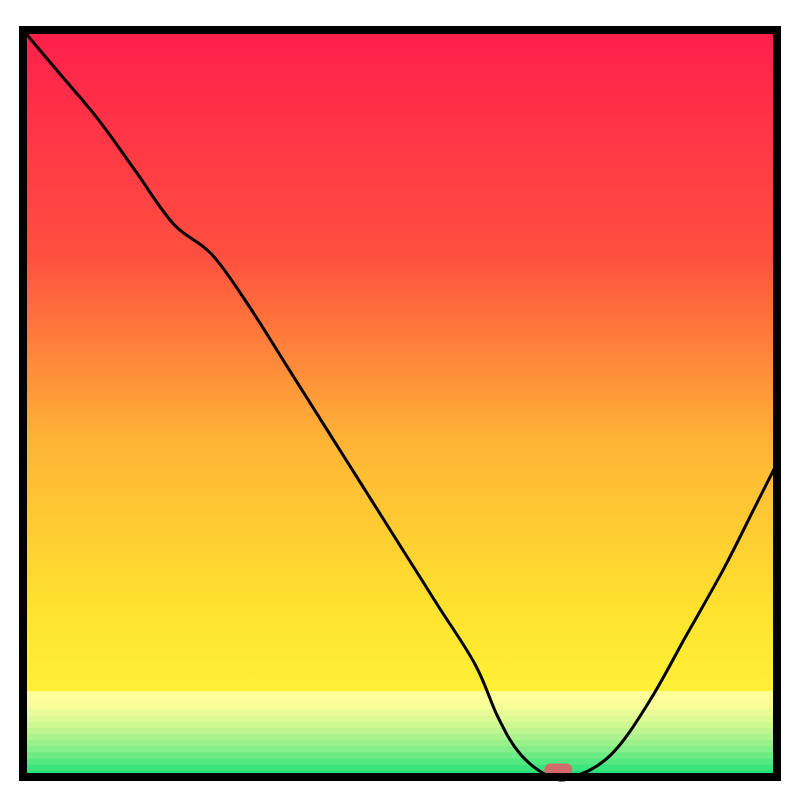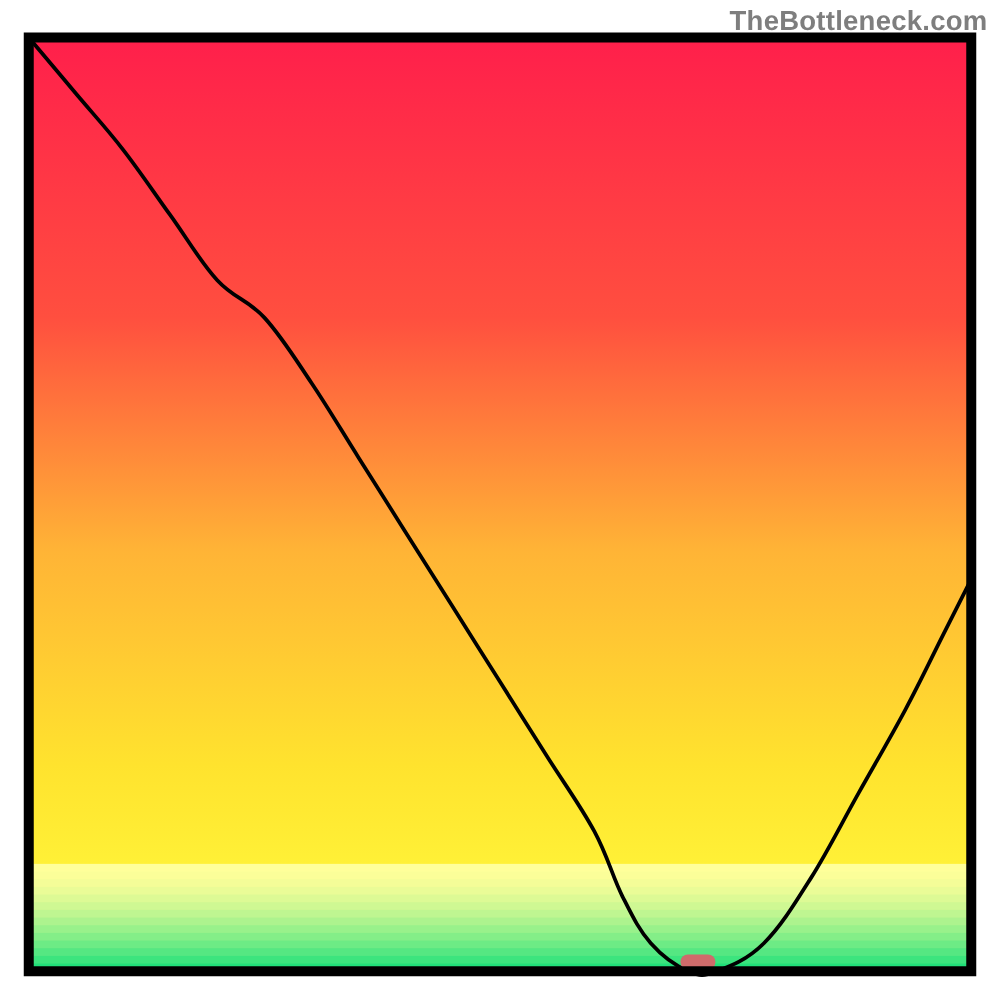--- a/index.html
+++ b/index.html
@@ -54,14 +54,13 @@
       <rect x="23" y="740.1835714285714" width="754" height="8" fill="#99f18b"></rect>
       <rect x="23" y="746.3196428571429" width="754" height="8" fill="#84ee88"></rect>
       <rect x="23" y="752.4557142857143" width="754" height="8" fill="#6deb85"></rect>
       <rect x="23" y="758.5917857142857" width="754" height="8" fill="#55e782"></rect>
       <rect x="23" y="764.7278571428571" width="754" height="8" fill="#3ce47e"></rect>
       <rect x="23" y="770.8639285714286" width="754" height="8" fill="#21e07a"></rect>
       <path d="M 23 30 C 29.786 38.06760000000001, 47.128 58.68480000000005, 60.7 74.82000000000005 C 74.272 90.95520000000005, 84.828 102.16020000000002, 98.4 119.64 C 111.97200000000001 137.11979999999997, 122.52799999999999 153.10559999999995, 136.1 171.92999999999995 C 149.672 190.75439999999995, 160.228 209.4294, 173.8 224.22 C 187.372 239.0106, 197.928 239.30940000000004, 211.5 254.10000000000002 C 225.072 268.8906, 235.628 286.221, 249.2 306.39 C 262.772 326.55899999999997, 273.328 344.6364, 286.9 366.15 C 300.472 387.6636, 311.028 404.3964, 324.6 425.91 C 338.172 447.4236, 348.728 464.1564, 362.3 485.67 C 375.872 507.1836, 386.428 523.9164, 400 545.43 C 413.572 566.9436, 424.12800000000004 583.6764000000001, 437.70000000000005 605.19 C 451.27200000000005 626.7036, 464.5424 644.781, 475.4 664.9499999999999 C 486.25759999999997 685.1189999999999, 489.87679999999995 701.1048, 498.02 717.24 C 506.1632 733.3752000000001, 511.1396000000001 743.8332, 520.6400000000001 754.59 C 530.1404000000001 765.3468, 541.2995999999999 772.9662, 550.8 777 C 560.3004 781.0338, 562.5623999999999 781.0338, 573.42 777 C 584.2776 772.9662, 597.548 768.0360000000001, 611.12 754.59 C 624.692 741.144, 635.2479999999999 723.8136000000001, 648.8199999999999 702.3000000000001 C 662.3919999999999 680.7864000000001, 672.948 659.2728000000001, 686.52 635.07 C 700.092 610.8672, 712.0052000000001 590.6982, 724.22 567.84 C 736.4348 544.9818, 744.8796 526.9044, 754.38 508.08 C 763.8804 489.25559999999996, 772.9284 471.3276, 777 463.26000000000005" fill="none" stroke="#000000" stroke-width="3" stroke-linecap="round" stroke-linejoin="round"></path>
       <rect x="544.3399999999999" y="763.53" width="28" height="12" rx="6" ry="6" fill="#cf6b6b"></rect>
       <rect x="23" y="30" width="754" height="747" fill="none" stroke="#000000" stroke-width="8"></rect>
     </svg>
-  <div class="watermark">TheBottleneck.com</div>
 </div>
 
 </body></html>

